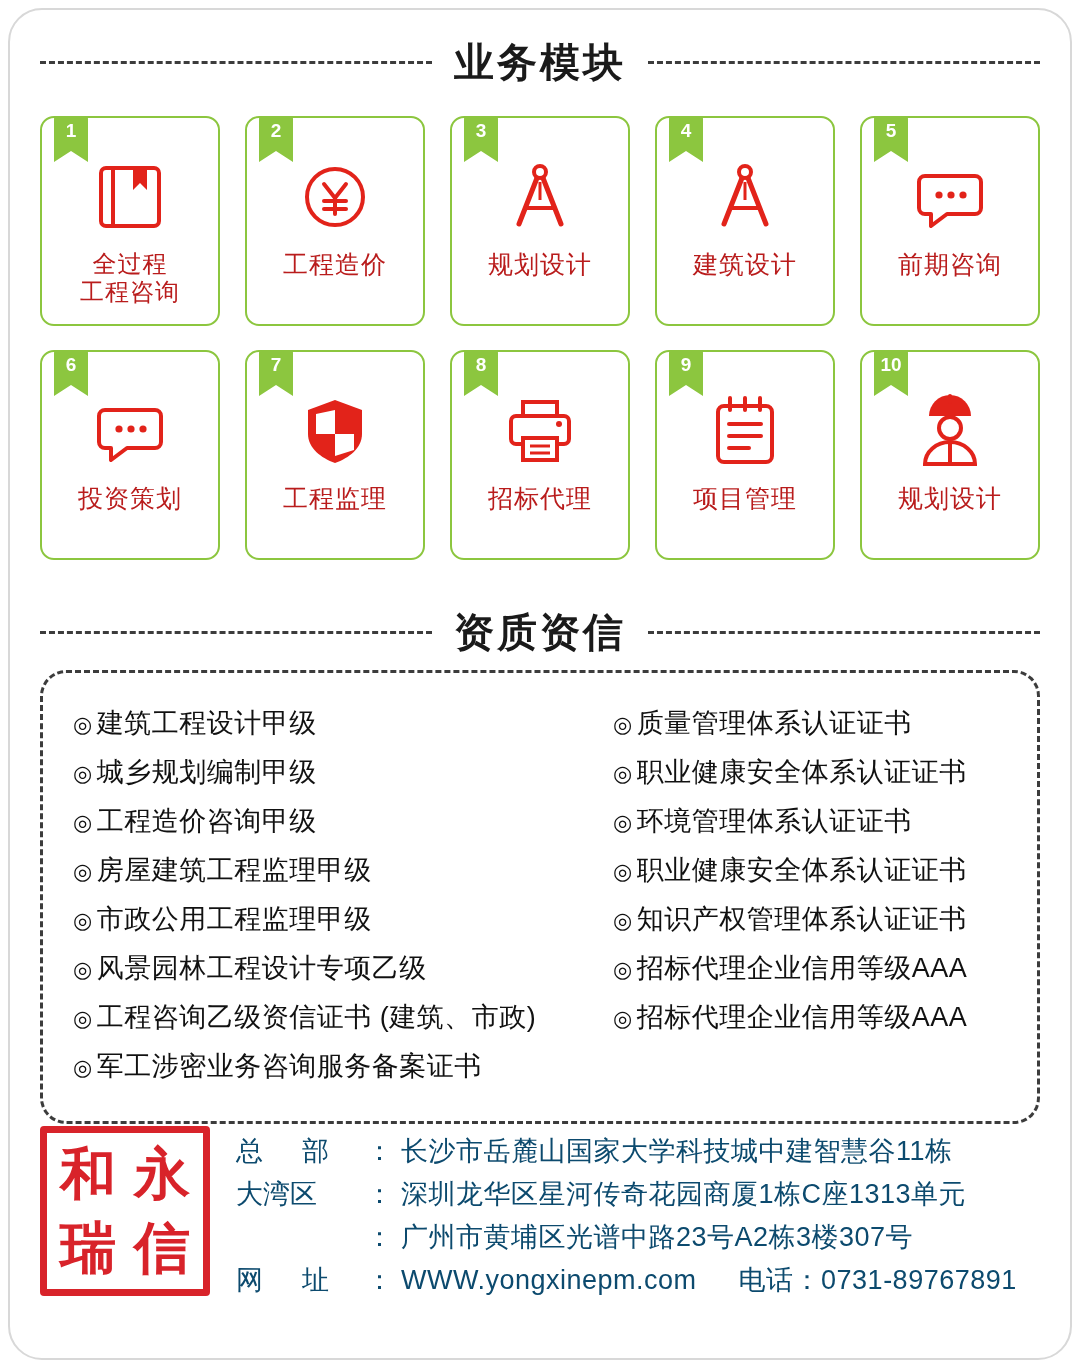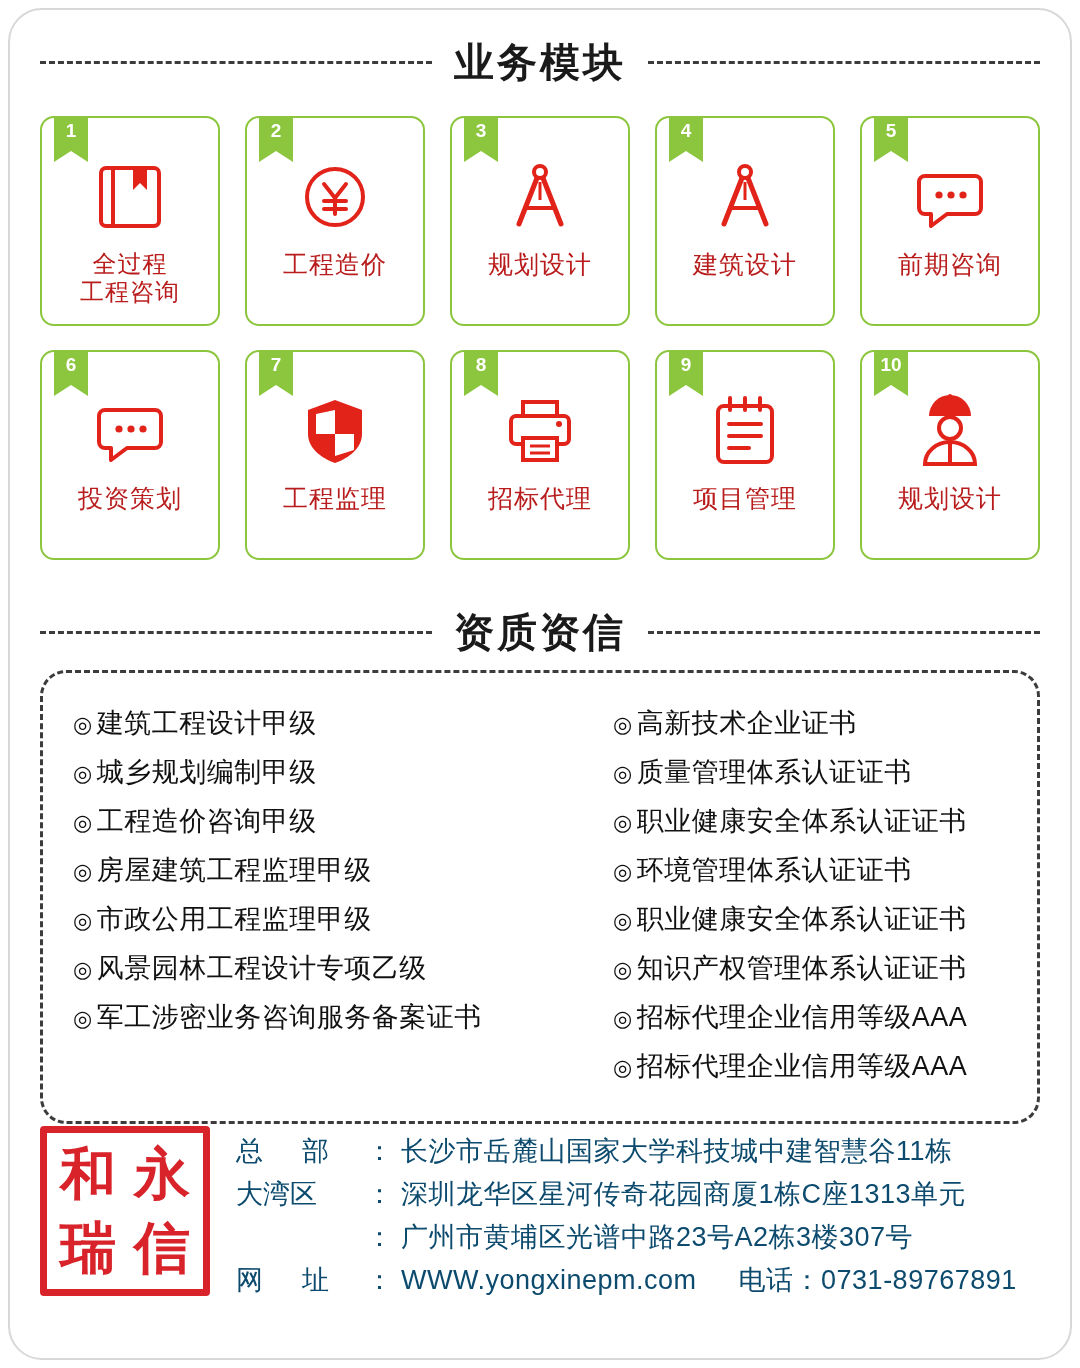--- a/index.html
+++ b/index.html
@@ -354,24 +354,24 @@
 
     <div class="quals-box">
       <div class="quals-columns">
         <div>
           <div class="qual-item"><span class="bullet">◎</span><span>建筑工程设计甲级</span></div>
           <div class="qual-item"><span class="bullet">◎</span><span>城乡规划编制甲级</span></div>
           <div class="qual-item"><span class="bullet">◎</span><span>工程造价咨询甲级</span></div>
           <div class="qual-item"><span class="bullet">◎</span><span>房屋建筑工程监理甲级</span></div>
           <div class="qual-item"><span class="bullet">◎</span><span>市政公用工程监理甲级</span></div>
           <div class="qual-item"><span class="bullet">◎</span><span>风景园林工程设计专项乙级</span></div>
+          <div class="qual-item"><span class="bullet">◎</span><span>工程咨询乙级资信证书 (建筑、市政)</span></div>
           <div class="qual-item"><span class="bullet">◎</span><span>军工涉密业务咨询服务备案证书</span></div>
         </div>
         <div>
-          <div class="qual-item"><span class="bullet">◎</span><span>高新技术企业证书</span></div>
           <div class="qual-item"><span class="bullet">◎</span><span>质量管理体系认证证书</span></div>
           <div class="qual-item"><span class="bullet">◎</span><span>职业健康安全体系认证证书</span></div>
           <div class="qual-item"><span class="bullet">◎</span><span>环境管理体系认证证书</span></div>
           <div class="qual-item"><span class="bullet">◎</span><span>职业健康安全体系认证证书</span></div>
           <div class="qual-item"><span class="bullet">◎</span><span>知识产权管理体系认证证书</span></div>
           <div class="qual-item"><span class="bullet">◎</span><span>招标代理企业信用等级AAA</span></div>
           <div class="qual-item"><span class="bullet">◎</span><span>招标代理企业信用等级AAA</span></div>
         </div>
       </div>
     </div>

